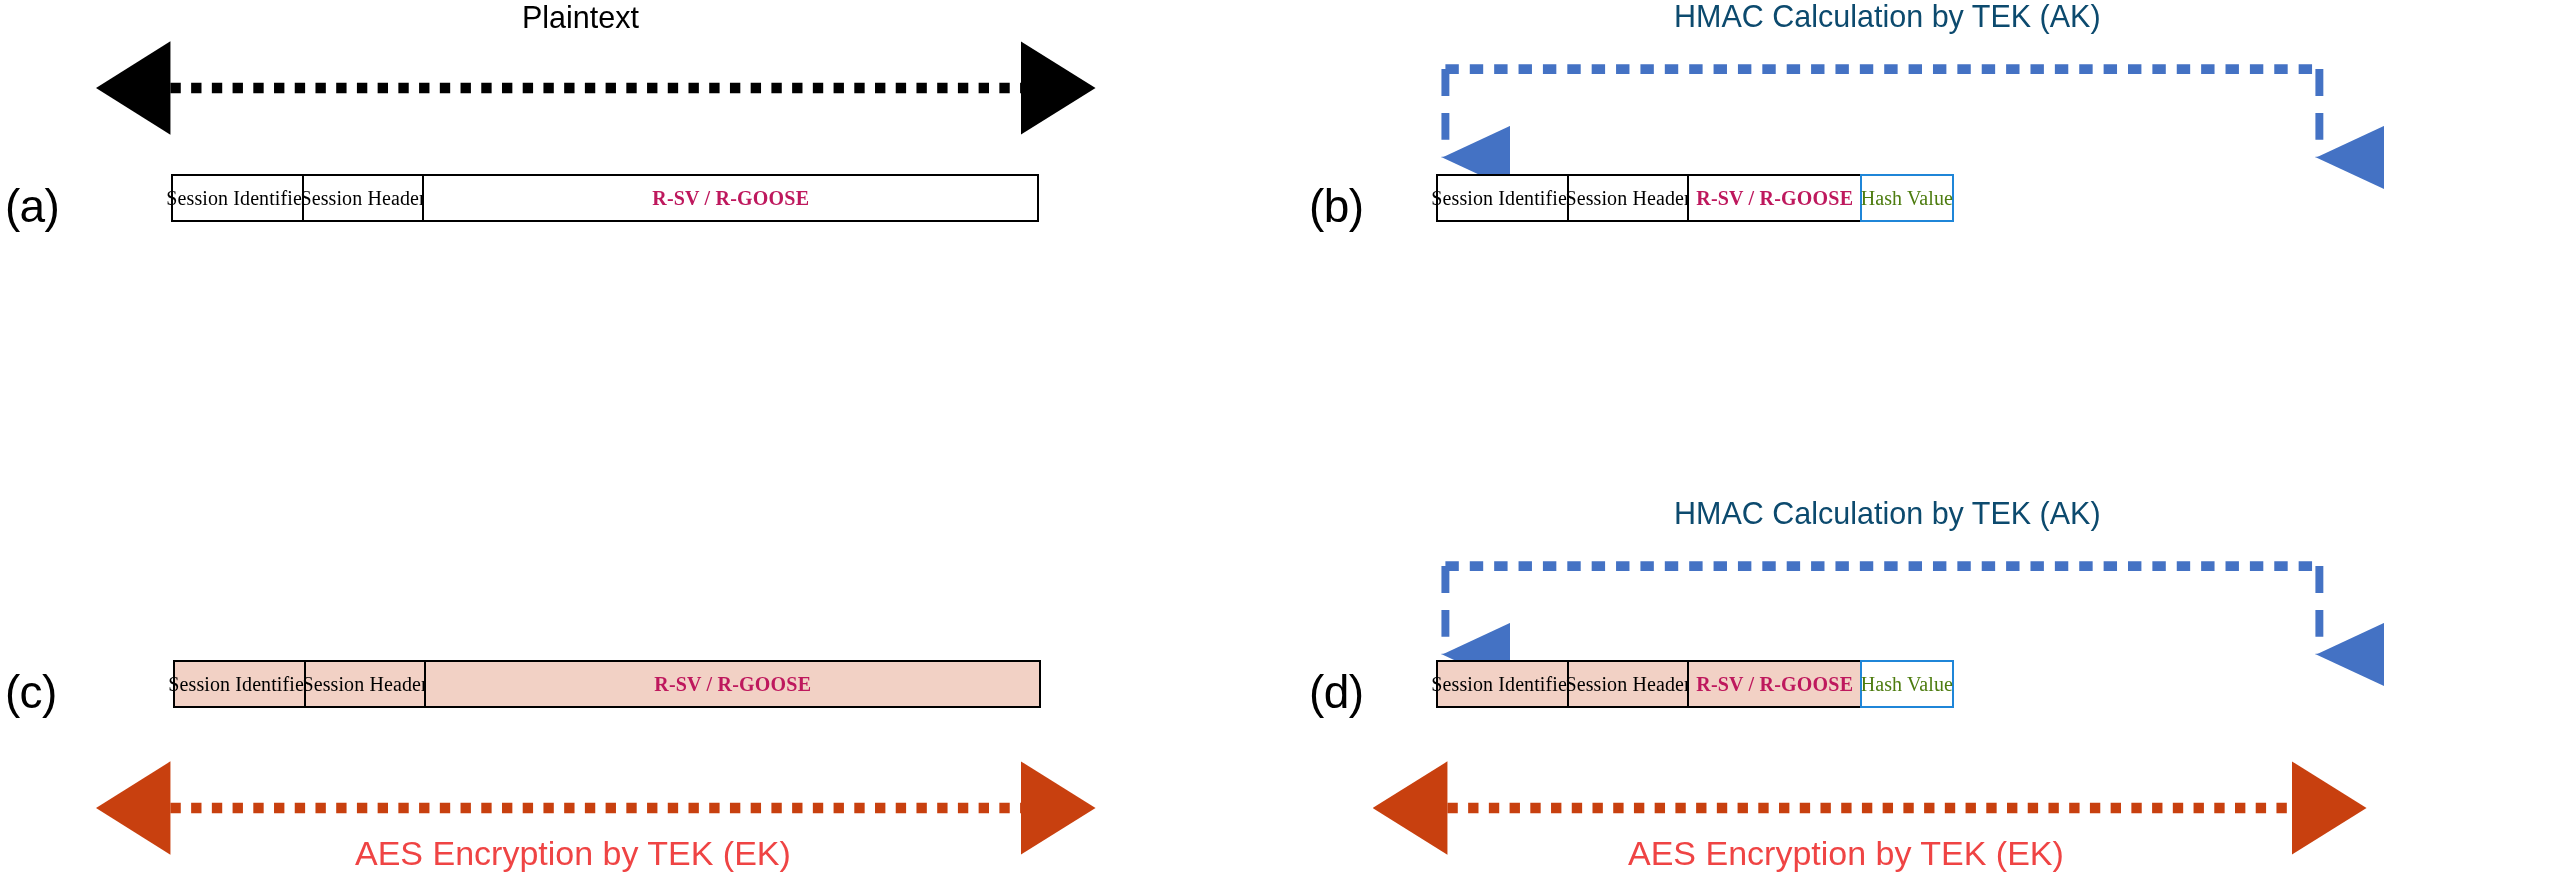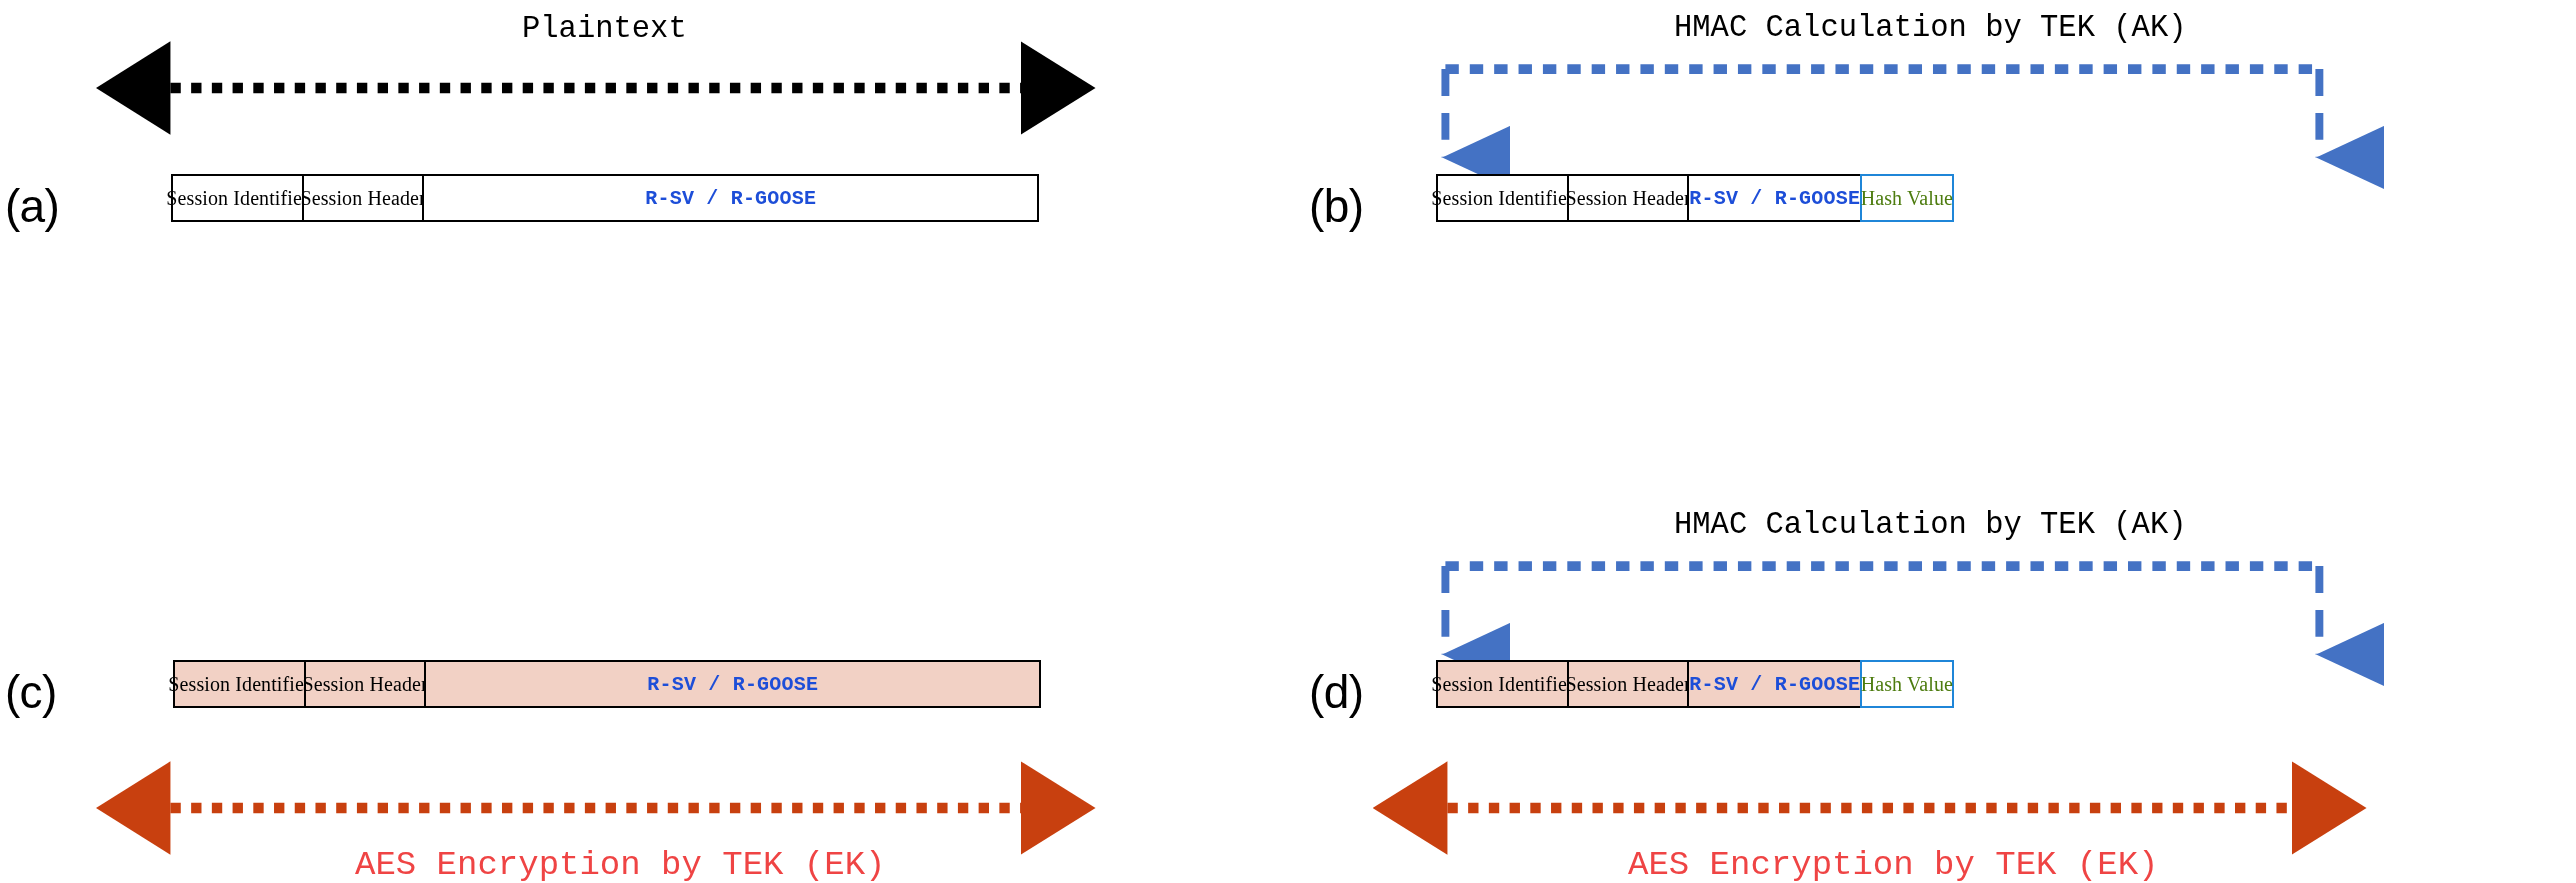--- a/index.html
+++ b/index.html
@@ -24,32 +24,31 @@
     font-family: "Liberation Sans", sans-serif;
     font-size: 46px;
     color: #000000;
     line-height: 1;
     letter-spacing: -0.6px;
   }
 
   
   .caption {
     position: absolute;
-    font-family: Liberation Mono, monospace;
+    font-family: Liberation Sans, sans-serif;
     line-height: 1.05;
     white-space: nowrap;
-    margin-top: 12px;
   }
   .caption-plain {
     font-size: 30.5px;
     color: #000000;
   }
   .caption-hmac {
     font-size: 30.5px;
-    color: #000000;
+    color: #0c4a6e;
   }
   .caption-aes {
     font-size: 34px;
     color: #ef4444;
   }
 
   
   .packet {
     position: absolute;
     display: flex;
@@ -78,24 +77,24 @@
   }
 
   .field-text {
     font-family: "Liberation Serif", serif;
     font-size: 20px;
     color: #000000;
     white-space: nowrap;
     letter-spacing: 0.1px;
   }
   .field-text.purple {
-    font-family: Liberation Mono, monospace;
+    font-family: Liberation Serif, serif;
     font-weight: bold;
     font-size: 20px;
-    color: #1d4ed8;
+    color: #be185d;
     letter-spacing: 0.2px;
   }
   .field-text.blue {
     font-family: "Liberation Serif", serif;
     font-size: 20px;
     color: #4d7c0f;
   }
 
   
   .arrow-svg {

